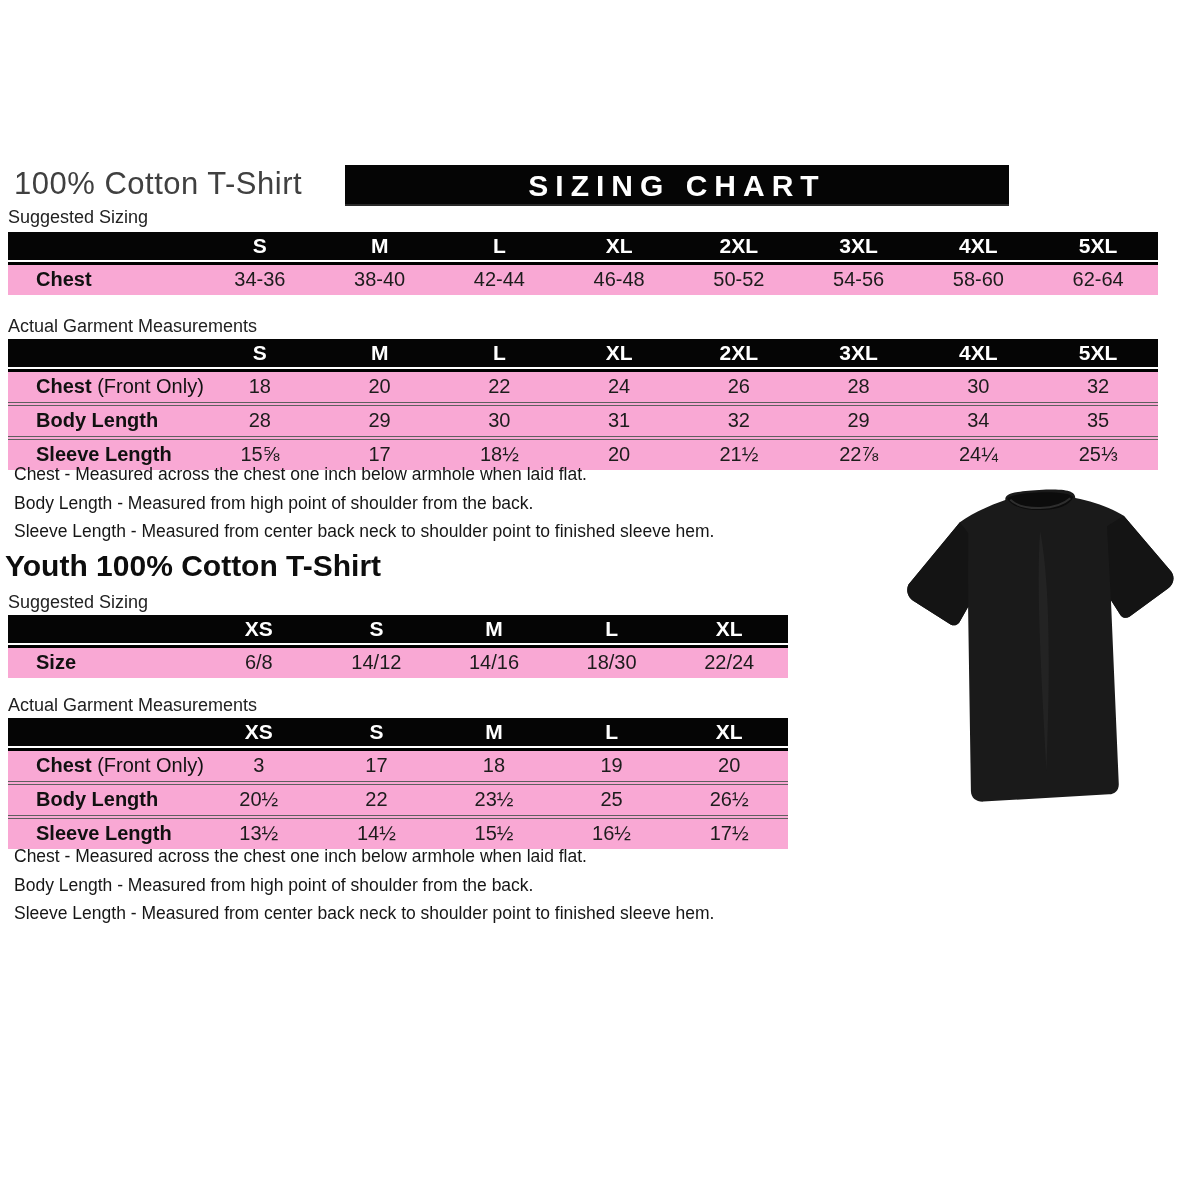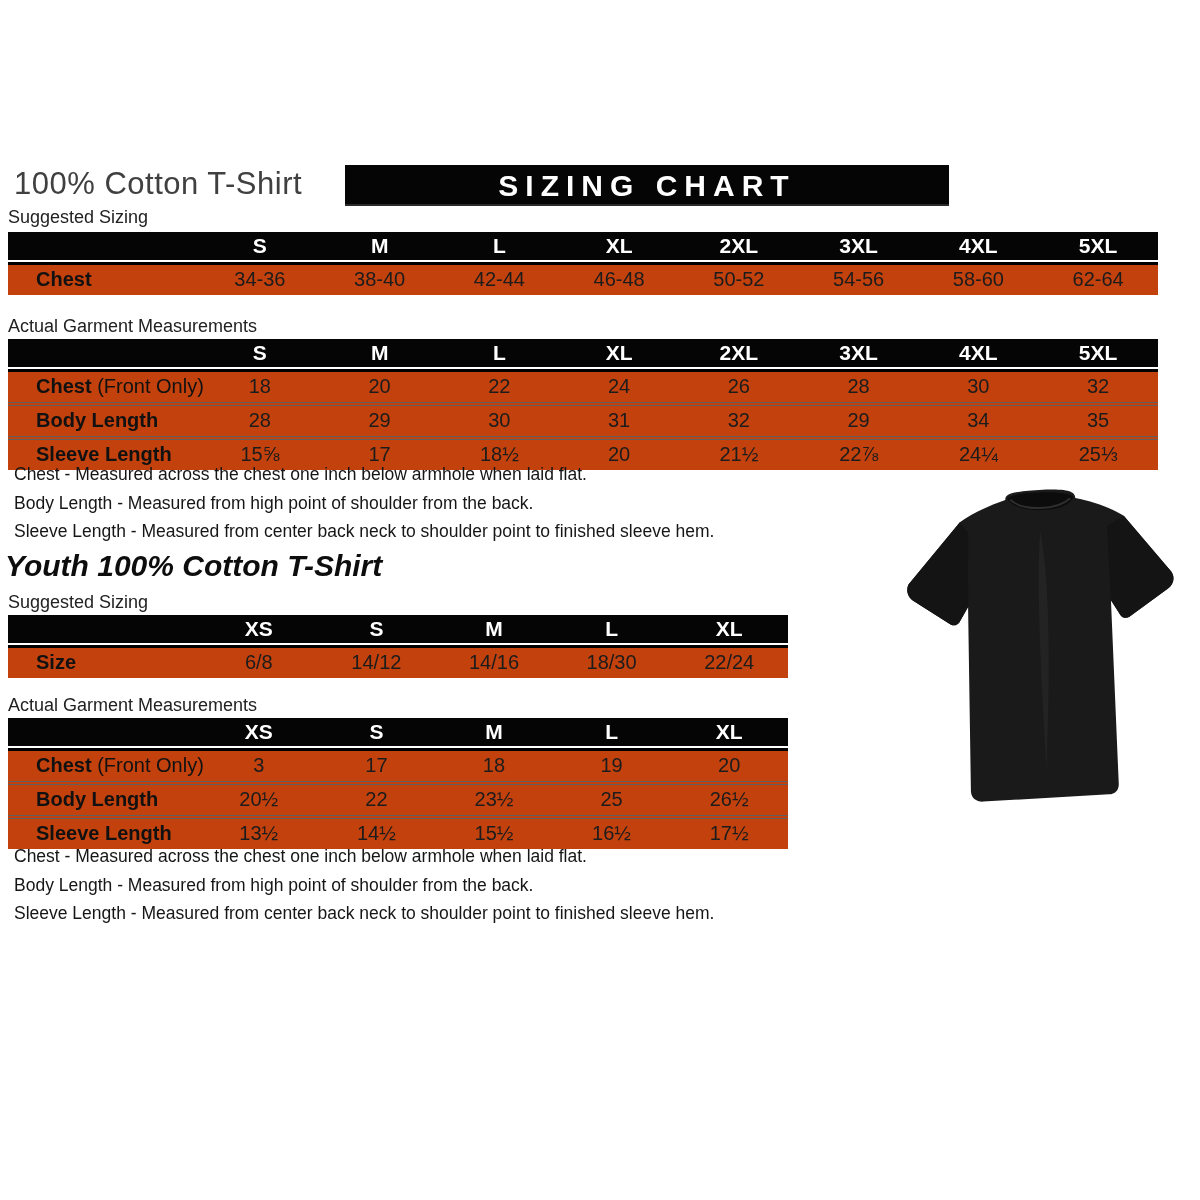--- a/index.html
+++ b/index.html
@@ -9,50 +9,50 @@
   }
   .abs { position:absolute; }
 
   .page-title { font-size:31px; font-weight:400; color:#404040; letter-spacing:0.5px; }
   .banner {
     background:#050505; color:#ffffff; text-align:center;
     font-size:30px; font-weight:700; letter-spacing:7px;
     height:41px; line-height:42px; box-shadow:0 -2px 0 #2a2a2a inset;
   }
   .section-label { font-size:18px; color:#222; }
-  .youth-title { font-size:30px; font-weight:700; color:#0d0d0d;font-style:italic; }
+  .youth-title { font-size:30px; font-weight:700; color:#0d0d0d; }
 
   table.size-table {
     border-collapse:separate; border-spacing:0; table-layout:fixed; width:100%;
   }
   table.size-table thead th {
     background:#050505; color:#ffffff; font-size:21px; font-weight:700;
     height:28px; padding:0; border-bottom:2px solid #ffffff;
   }
   table.size-table thead th.label-col { width:192px; }
   table.size-table tbody td {
     text-align:center; font-size:20px; color:#1c1c1c;
-    padding:3px 0 4px 0; background:#c2410c;
+    padding:3px 0 4px 0; background:#f9a8d4;
   }
   table.size-table tbody tr:first-child td { border-top:3px solid #000000; }
   table.size-table tbody tr.sep td { border-top:4px double #5f5f5f; }
   table.size-table tbody td.row-label {
     text-align:left; padding-left:28px; font-weight:700; color:#111;
     white-space:nowrap;
   }
   table.size-table tbody td.row-label .suffix { font-weight:400; }
 
   .notes div { font-size:17.5px; color:#161616; line-height:28.5px; white-space:nowrap; }
 </style>
 </head>
 <body>
 
 <div class="abs page-title" style="left:14px; top:166px;">100% Cotton T-Shirt</div>
 
-<div class="abs banner" style="left:345px; top:165px; width:604px;">SIZING CHART</div>
+<div class="abs banner" style="left:345px; top:165px; width:664px;">SIZING CHART</div>
 
 <div class="abs section-label" style="left:8px; top:207px;">Suggested Sizing</div>
 
 <div class="abs" style="left:8px; top:232px; width:1150px;">
     <table class="size-table">
       <thead>
         <tr>
           <th class="label-col"></th>
           <th>S</th>
           <th>M</th>

